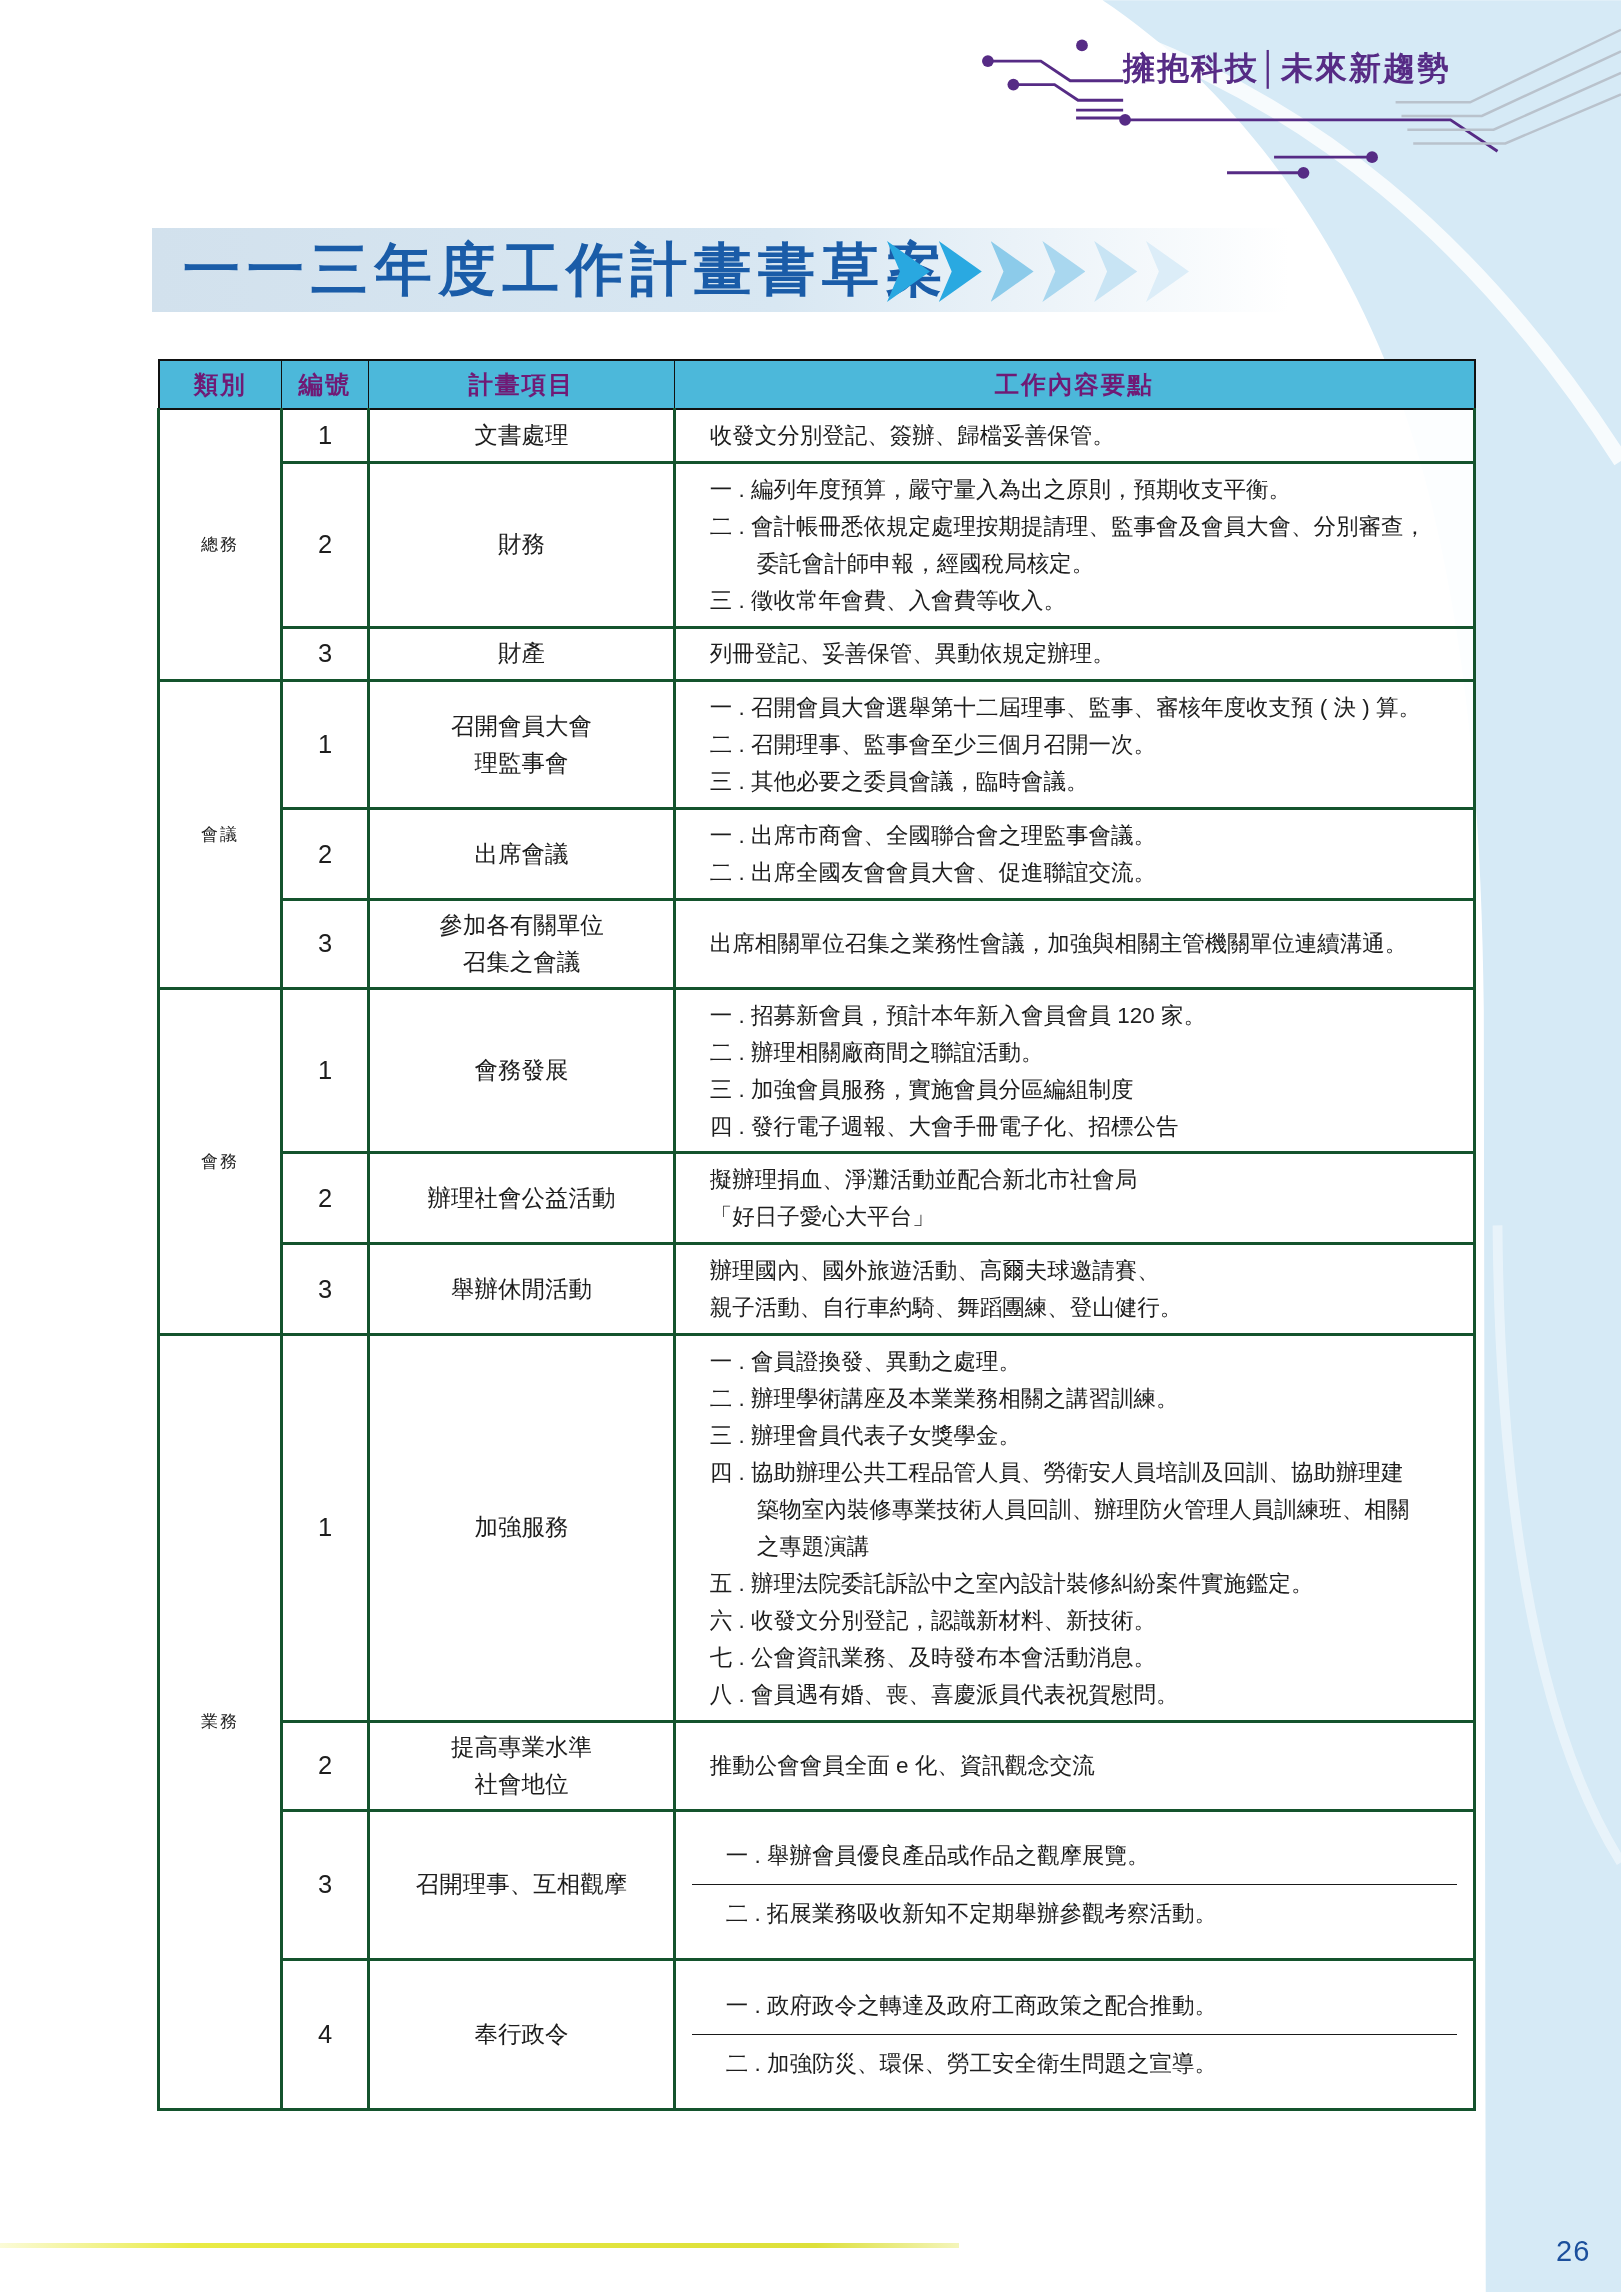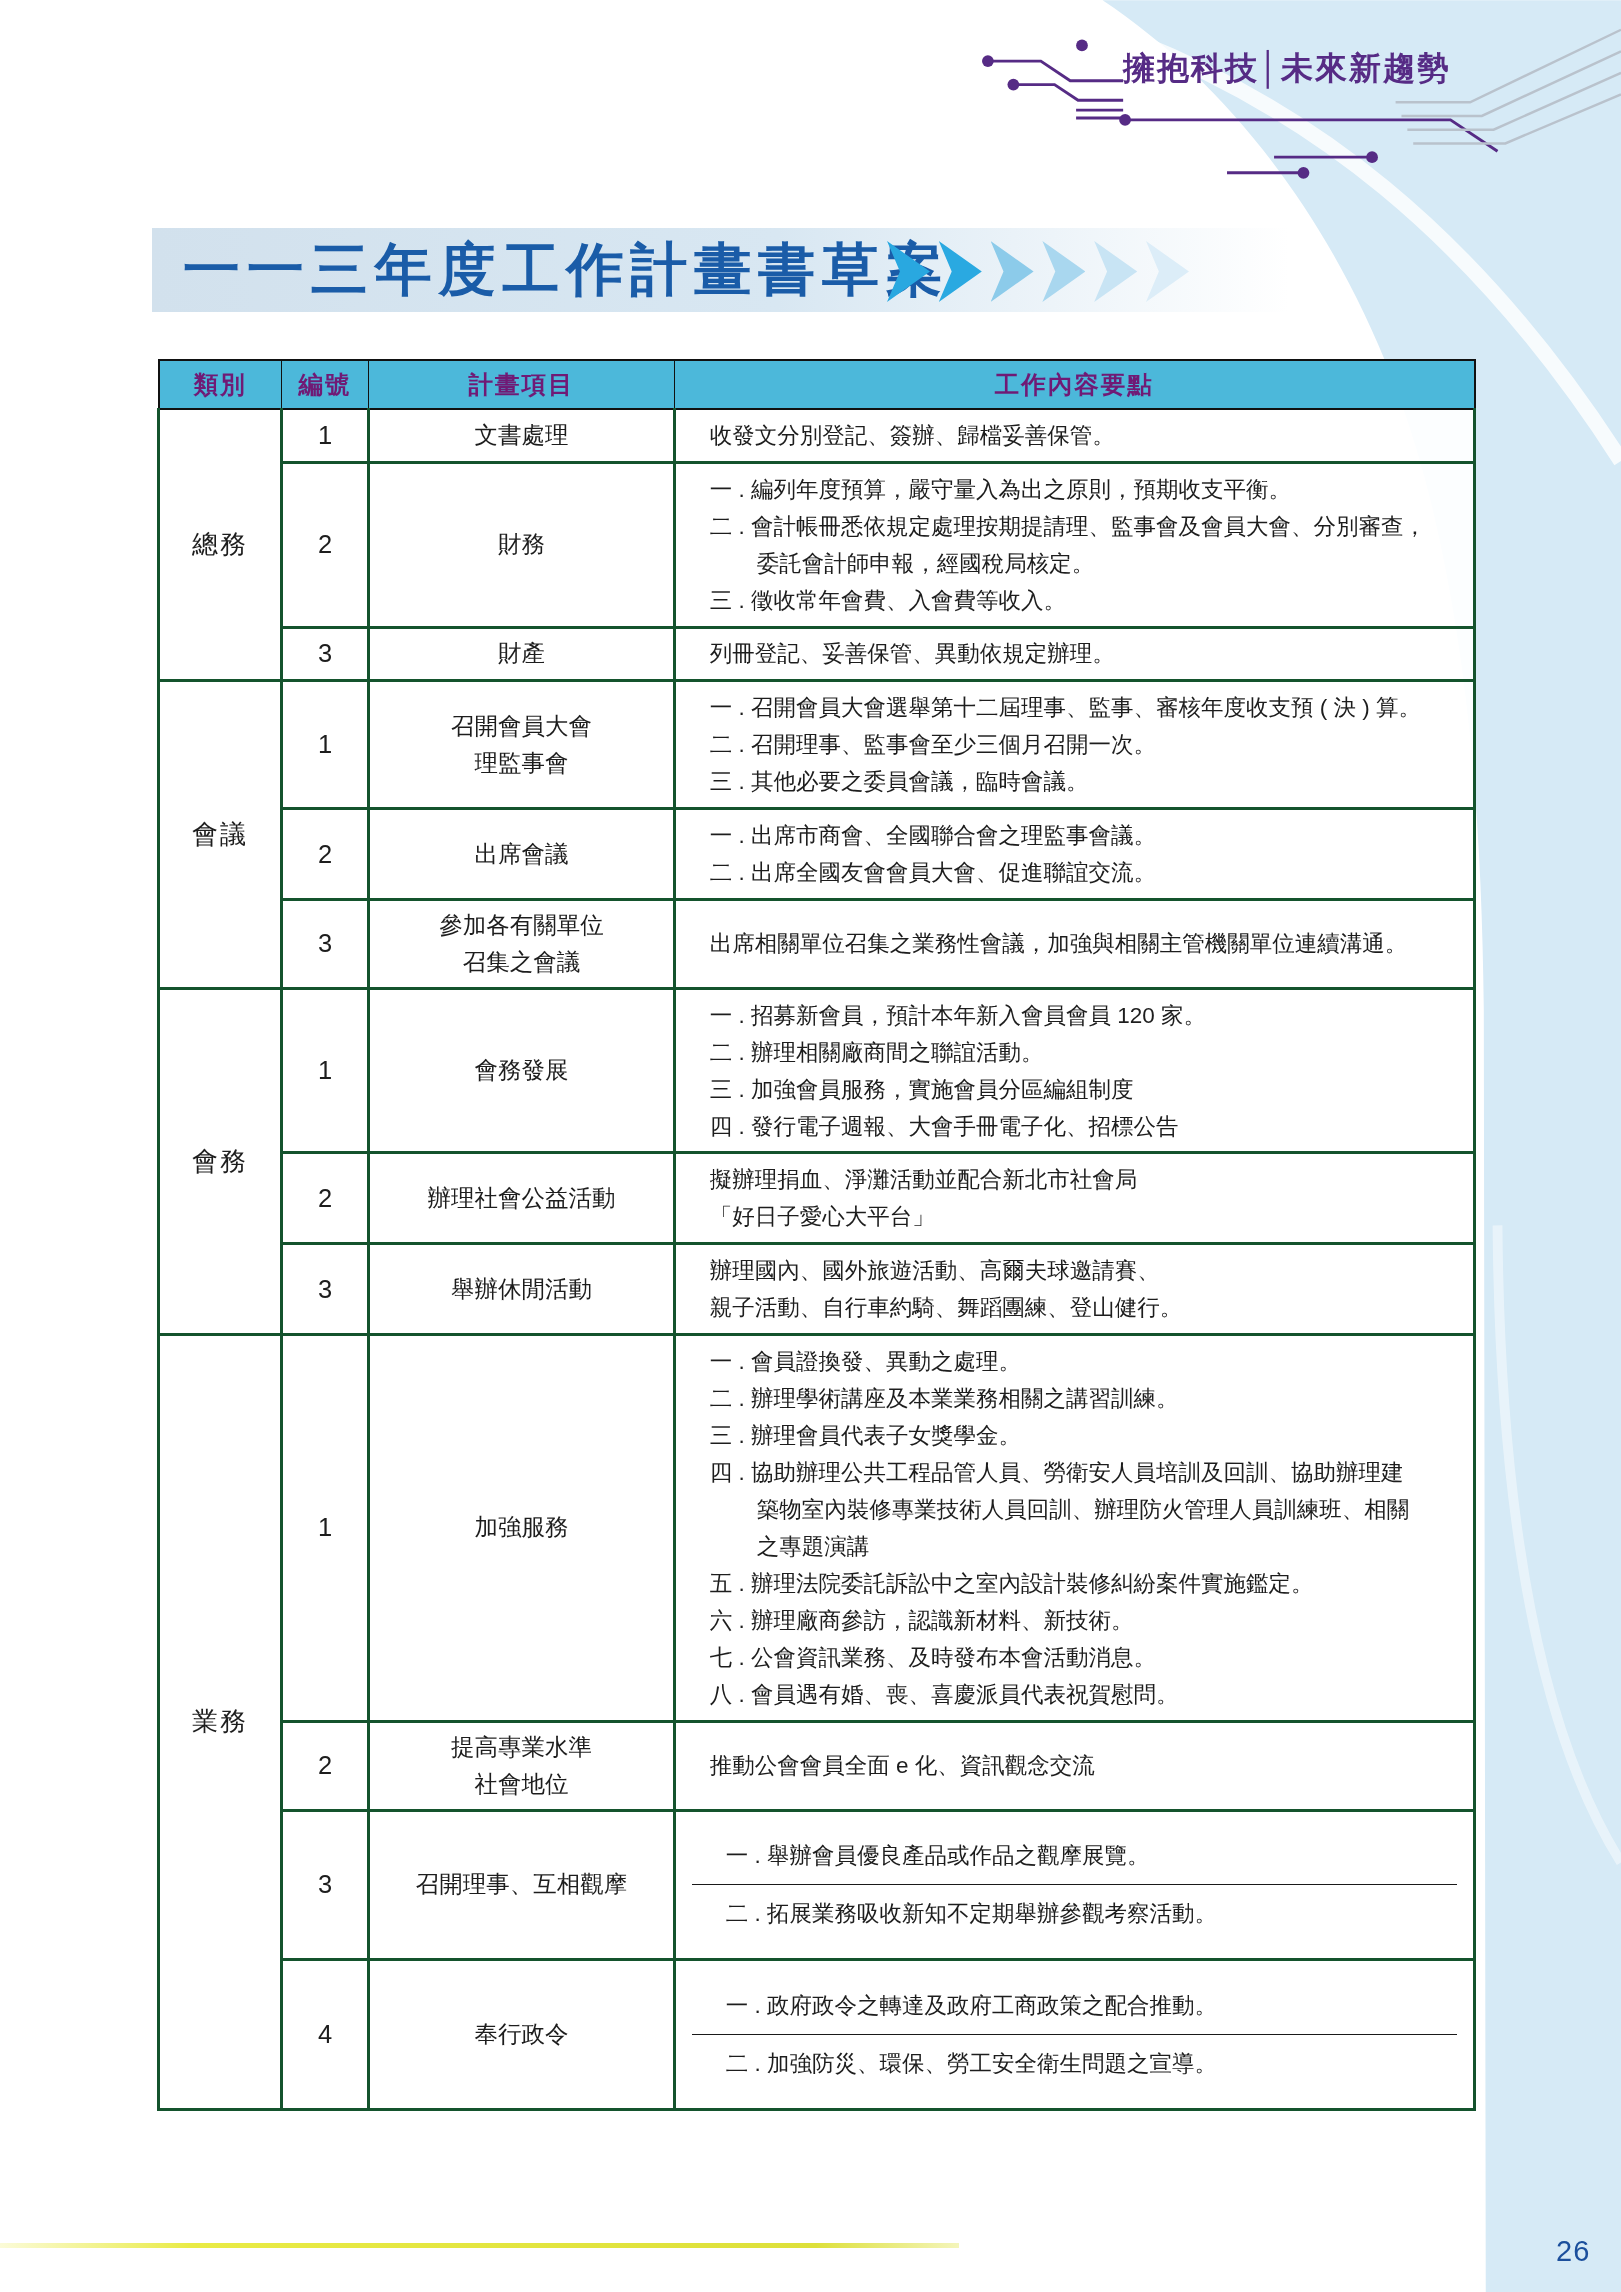--- a/index.html
+++ b/index.html
@@ -43,21 +43,21 @@
   }
   table.plan th{
     background:#4cb8da;color:#701a75;font-size:24.5px;font-weight:bold;
     height:45px;border:1px solid #111;letter-spacing:2px;
   }
   table.plan td{
     border:3px solid #14532d;color:#1d1d1d;vertical-align:middle;
   }
   table.plan{border:2px solid #111;}
   tr.group-first td{border-top:2px solid #111;}
-  td.cat{ text-align:center;font-size:26px;letter-spacing:2px;}
+  td.cat{ text-align:center;font-size:17px;letter-spacing:2px;}
   td.no{  text-align:center;font-size:25.5px;}
   td.item{text-align:center;font-size:23.5px;padding:5.9px 2px;margin-left:27px;}
   td.item div{line-height:37px;white-space:nowrap;}
   td.pts{ padding:6.9px 0 6.9px 13.7px;font-size:22.5px;}
   td.pts .line{line-height:37px;white-space:nowrap;margin-left:20px;}
   td.pts .line.ind{padding-left:47px;}
   td.pts.split{padding:16px;}
   td.pts.split .subcell{
     min-height:51px;display:flex;flex-direction:column;justify-content:center;
     padding:2.9px 0 2.9px 13.7px;border-bottom:1px solid #1a1a1a;
@@ -267,21 +267,21 @@
               </td>
               <td class="pts">
                 <div class="subcell">
                   <div class="line">一 . 會員證換發、異動之處理。</div>
                   <div class="line">二 . 辦理學術講座及本業業務相關之講習訓練。</div>
                   <div class="line">三 . 辦理會員代表子女獎學金。</div>
                   <div class="line">四 . 協助辦理公共工程品管人員、勞衛安人員培訓及回訓、協助辦理建</div>
                   <div class="line ind">築物室內裝修專業技術人員回訓、辦理防火管理人員訓練班、相關</div>
                   <div class="line ind">之專題演講</div>
                   <div class="line">五 . 辦理法院委託訴訟中之室內設計裝修糾紛案件實施鑑定。</div>
-                  <div class="line">六 . 辦理廠商參訪，認識新材料、新技術。</div>
+                  <div class="line">六 . 收發文分別登記，認識新材料、新技術。</div>
                   <div class="line">七 . 公會資訊業務、及時發布本會活動消息。</div>
                   <div class="line">八 . 會員遇有婚、喪、喜慶派員代表祝賀慰問。</div>
                 </div>
               </td>
             </tr>
             <tr>
               <td class="no">2</td>
               <td class="item">
                 <div>提高專業水準</div>
                 <div>社會地位</div>

